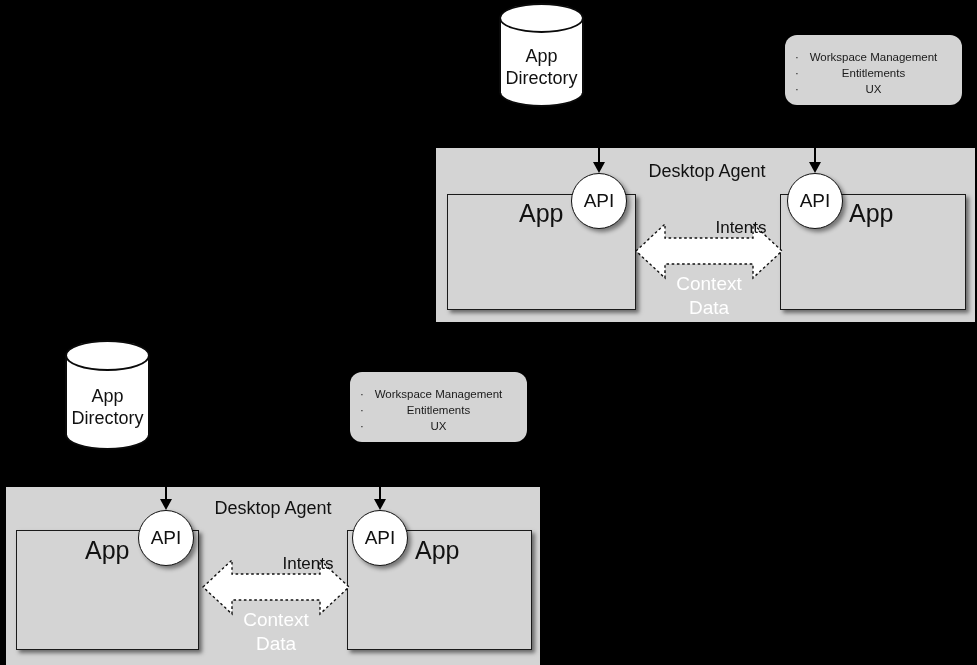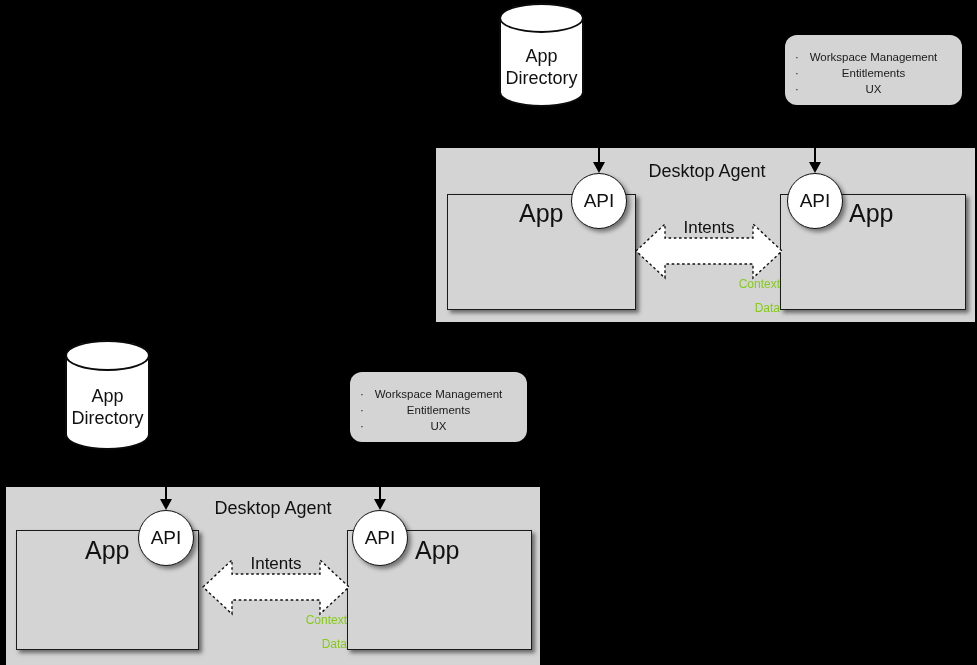--- a/index.html
+++ b/index.html
@@ -116,25 +116,25 @@
     border-left:6.5px solid transparent;
     border-right:6.5px solid transparent;
     border-top:11px solid #000000;
   }
 
   
   .dbl-arrow{position:absolute;}
   .dbl-arrow svg{display:block;}
   .intent-label{
     position:absolute;text-align:center;white-space:nowrap;
-    font-size:17px;color:#111111;
+    font-size:17px;color:#111111;padding-left:32px;
   }
   .ctx-label{
-    position:absolute;text-align:right;
-    font-size:12px;line-height:24px;color:#84cc16;
+    position:absolute;text-align:center;
+    font-size:19px;line-height:24px;color:#ffffff;
   }
 </style>
 </head>
 <body>
 
 <div class="stage">
 
   <div class="cylinder" style="left:499px;top:3px;width:85px;height:104px;">
     <div class="cyl-bottom" style="top:74px;height:30px;"></div>
     <div class="cyl-body" style="top:16px;height:74px;"></div>

